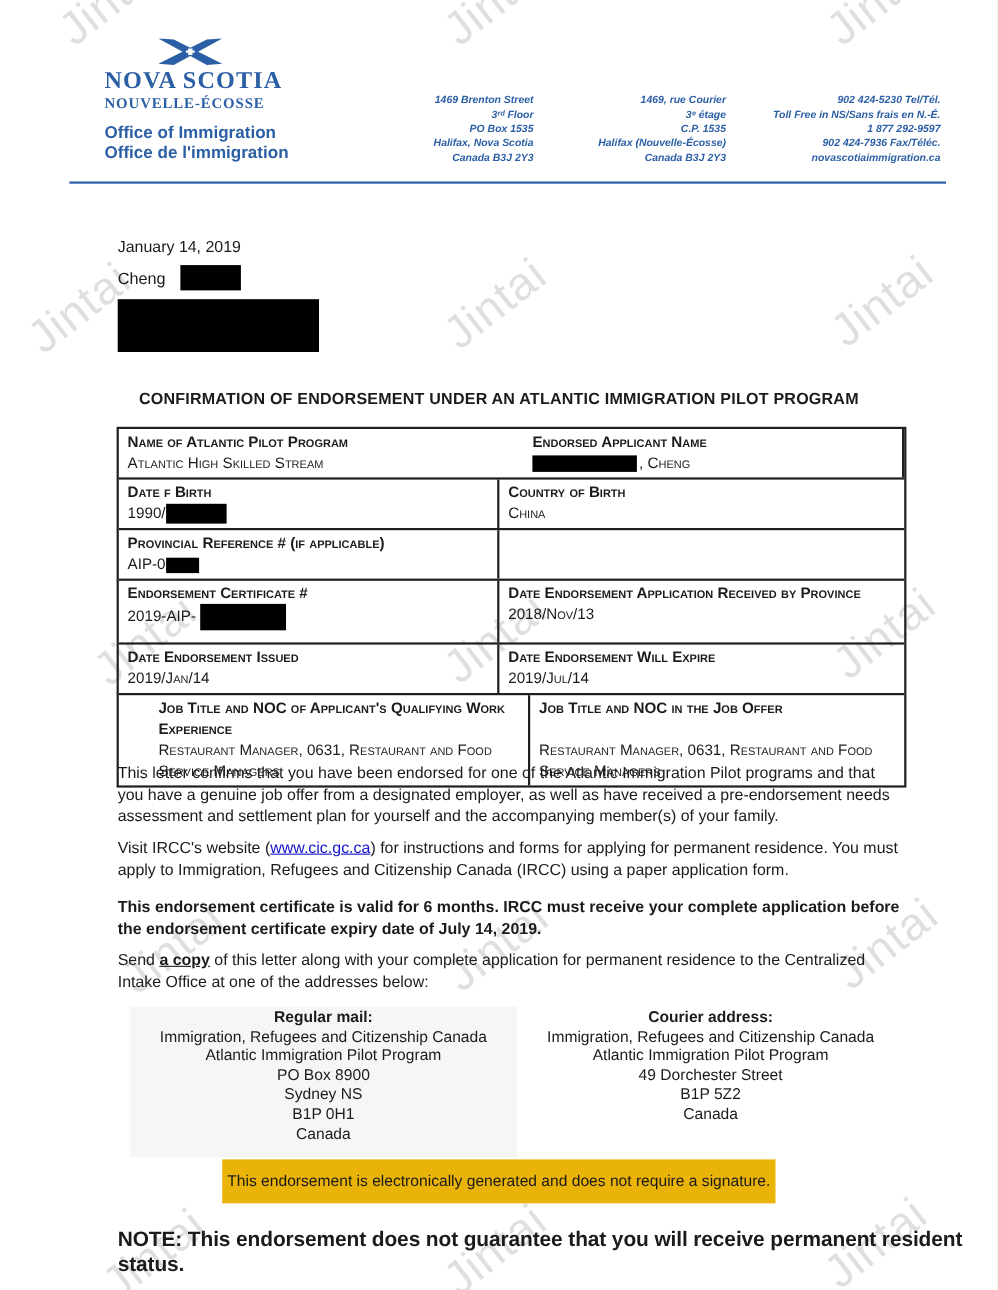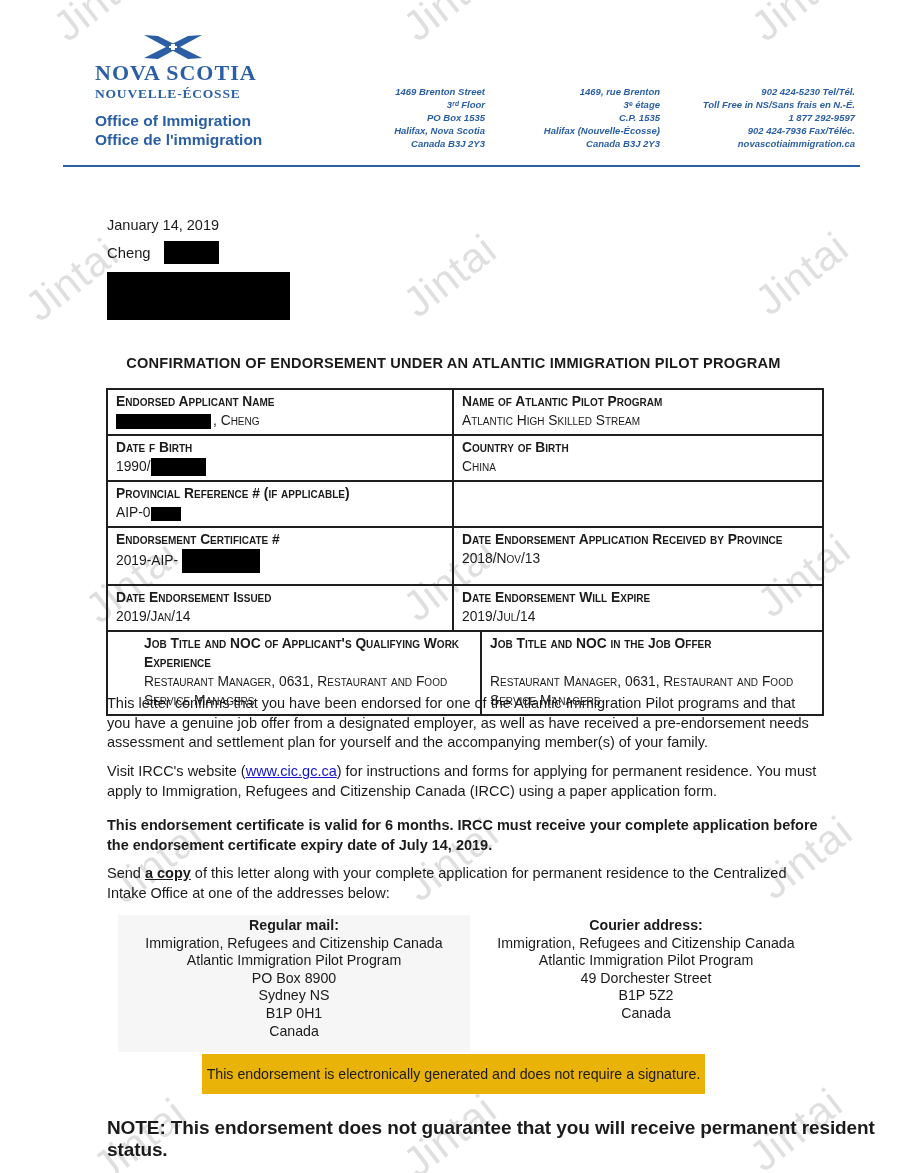--- a/index.html
+++ b/index.html
@@ -106,21 +106,21 @@
     </div>
 
     <div class="addr addr-en">
       <div>1469 Brenton Street</div>
       <div>3ʳᵈ Floor</div>
       <div>PO Box 1535</div>
       <div>Halifax, Nova Scotia</div>
       <div>Canada B3J 2Y3</div>
     </div>
     <div class="addr addr-fr">
-      <div>1469, rue Brenton</div>
+      <div>1469, rue Courier</div>
       <div>3ᵉ étage</div>
       <div>C.P. 1535</div>
       <div>Halifax (Nouvelle-Écosse)</div>
       <div>Canada B3J 2Y3</div>
     </div>
     <div class="addr addr-contact">
       <div>902 424-5230 Tel/Tél.</div>
       <div>Toll Free in NS/Sans frais en N.-É.</div>
       <div>1 877 292-9597</div>
       <div>902 424-7936 Fax/Téléc.</div>
@@ -131,27 +131,27 @@
     <div class="date">January 14, 2019</div>
     <div class="recipient">
       <span>Cheng</span><span class="redact redact-name"></span>
     </div>
     <div class="redact-block"></div>
 
     <div class="title">CONFIRMATION OF ENDORSEMENT UNDER AN ATLANTIC IMMIGRATION PILOT PROGRAM</div>
 
     <div class="etable">
       <div class="t-row r1">
+        <div class="t-cell t-right">
+          <div class="lbl">Name of Atlantic Pilot Program</div>
+          <div>Atlantic High Skilled Stream</div>
+        </div>
         <div class="t-cell t-left">
           <div class="lbl">Endorsed Applicant Name</div>
           <div><span class="redact rd-name"></span><span>, Cheng</span></div>
-        </div>
-        <div class="t-cell t-right">
-          <div class="lbl">Name of Atlantic Pilot Program</div>
-          <div>Atlantic High Skilled Stream</div>
         </div>
       </div>
       <div class="t-row r2">
         <div class="t-cell t-left">
           <div class="lbl">Date f Birth</div>
           <div><span>1990/</span><span class="redact rd-dob"></span></div>
         </div>
         <div class="t-cell t-right">
           <div class="lbl">Country of Birth</div>
           <div>China</div>

